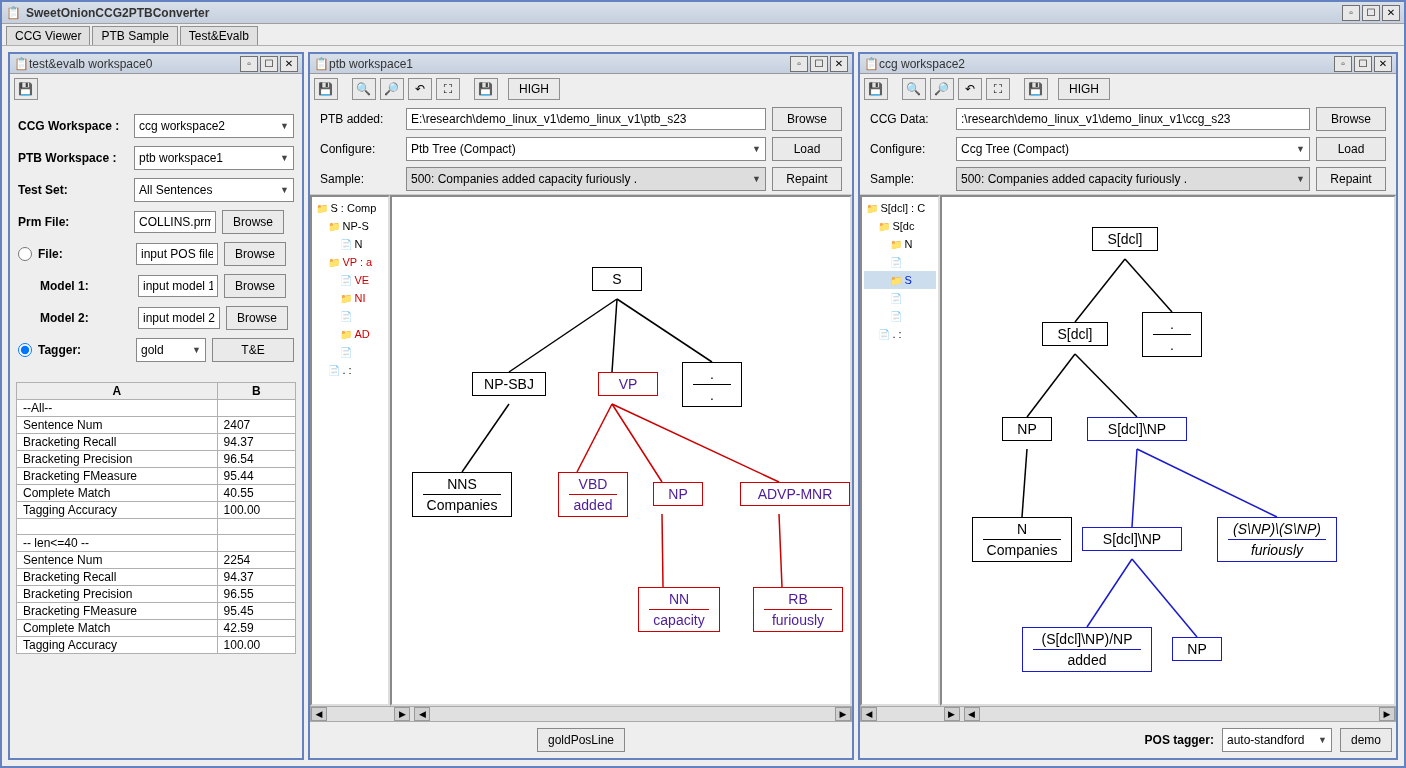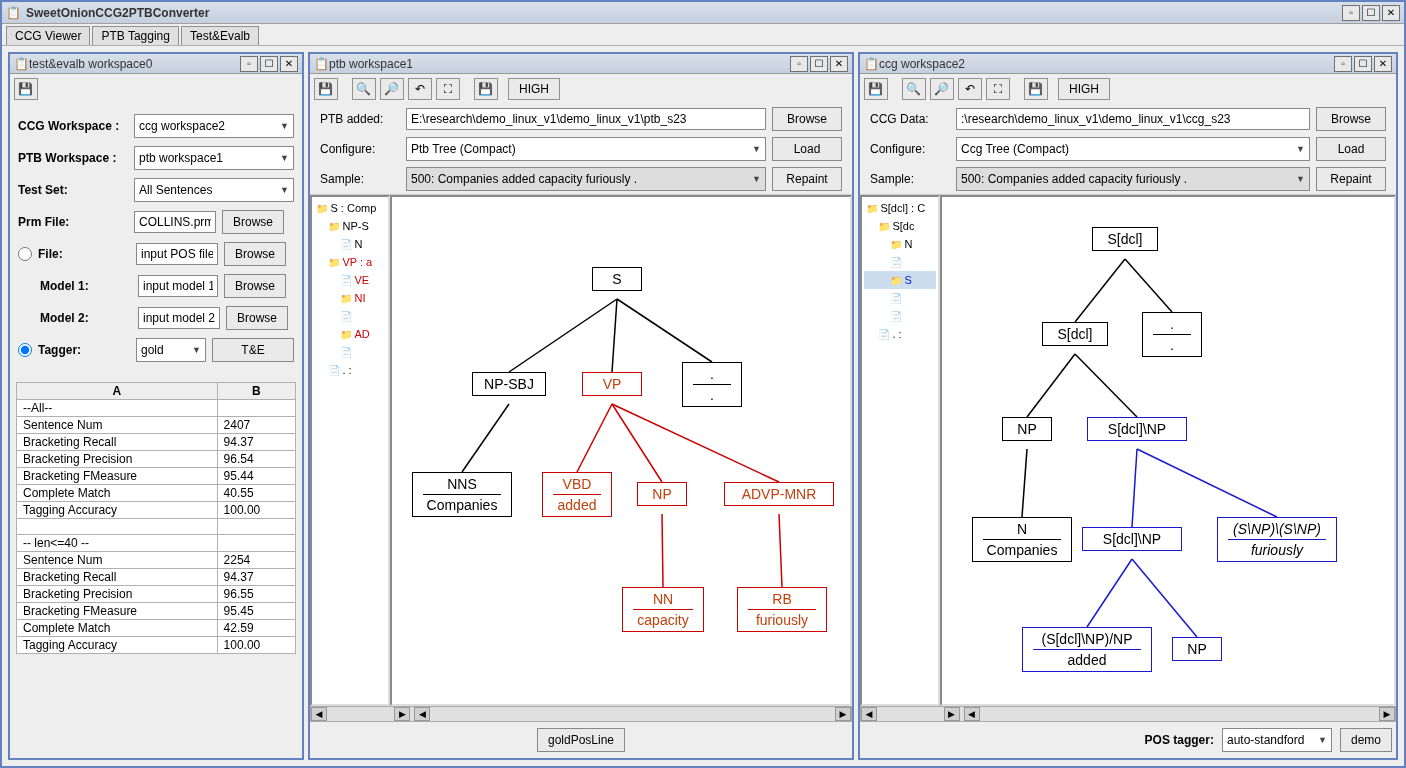--- a/index.html
+++ b/index.html
@@ -212,21 +212,21 @@
   gap: 8px;
 }
 .node-box {
   position: absolute;
   border: 1.5px solid #000;
   background: #fff;
   padding: 3px 10px;
   text-align: center;
   font-size: 14px;
 }
-.node-box.red { border-color: #cc0000; color: #c2410c; }
+.node-box.red { border-color: #cc0000; color: #4c1d95; margin-left: 16px; }
 .node-box.red .sub { border-top-color:#cc0000; }
 .node-box.blue { border-color: #1a1acc; }
 .node-box .sub { border-top:1.5px solid #000; margin-top:2px; padding-top:2px; }
 .node-box.blue .sub { border-top-color:#1a1acc; }
 svg.edges { position: absolute; top:0; left:0; width:100%; height:100%; pointer-events:none; }
 .folder-icon::before { content:"📁"; font-size:10px; margin-right:2px; }
 .file-icon::before { content:"📄"; font-size:10px; margin-right:2px; }
 </style>
 </head>
 <body>
@@ -237,21 +237,21 @@
     <span class="title-text">SweetOnionCCG2PTBConverter</span>
     <div class="win-controls">
       <div class="win-btn">▫</div>
       <div class="win-btn">☐</div>
       <div class="win-btn">✕</div>
     </div>
   </div>
 
   <div class="tab-strip">
     <div class="tab">CCG Viewer</div>
-    <div class="tab">PTB Tagging</div>
+    <div class="tab">PTB Sample</div>
     <div class="tab">Test&amp;Evalb</div>
   </div>
 
   <div class="workspaces">
 
     <div class="panel ws0">
       <div class="panel-tbar">
         <span class="icon">📋</span>
         <span class="ptitle">test&amp;evalb workspace0</span>
         <div class="win-controls">

